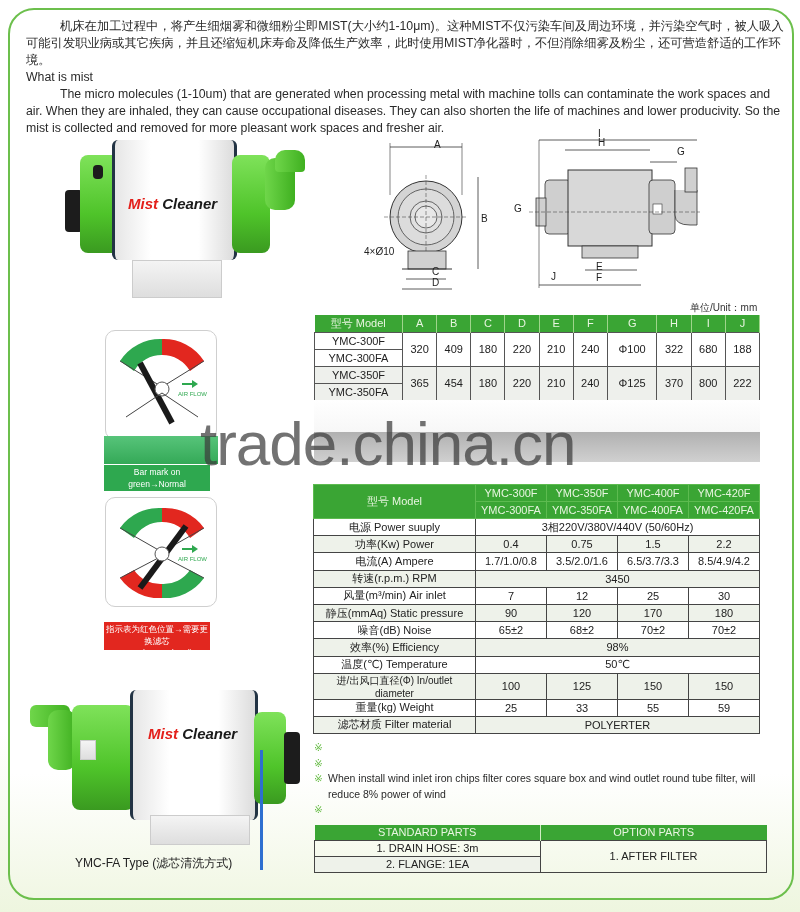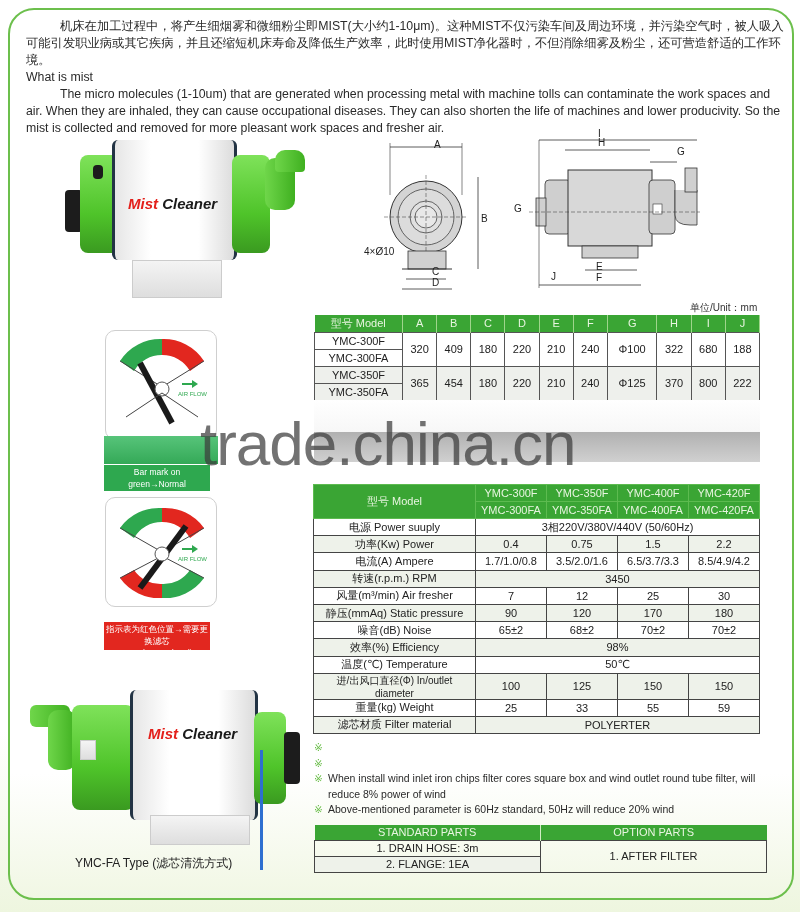--- a/index.html
+++ b/index.html
@@ -329,21 +329,21 @@
       <td>1.7/1.0/0.8</td>
       <td>3.5/2.0/1.6</td>
       <td>6.5/3.7/3.3</td>
       <td>8.5/4.9/4.2</td>
     </tr>
     <tr class="alt">
       <td class="label">转速(r.p.m.) RPM</td>
       <td colspan="4">3450</td>
     </tr>
     <tr>
-      <td class="label">风量(m³/min) Air fresher</td>
+      <td class="label">风量(m³/min) Air inlet</td>
       <td>7</td>
       <td>12</td>
       <td>25</td>
       <td>30</td>
     </tr>
     <tr class="alt">
       <td class="label">静压(mmAq) Static pressure</td>
       <td>90</td>
       <td>120</td>
       <td>170</td>
@@ -391,21 +391,20 @@
     </div>
   <div class="item">
       <span class="mark">※</span>
     </div>
   <div class="item">
       <span class="mark">※</span>
       <span>When install wind inlet iron chips filter cores square box and wind outlet round tube filter, will reduce 8% power of wind</span>
     </div>
   <div class="item">
       <span class="mark">※</span>
-      <span>Above-mentioned parameter is 60Hz standard, 50Hz will reduce 20% wind</span>
     </div>
 </div>
 
 <table class="parts-table">
   <thead>
     <tr>
       <th>STANDARD PARTS</th>
       <th>OPTION PARTS</th>
     </tr>
   </thead>

